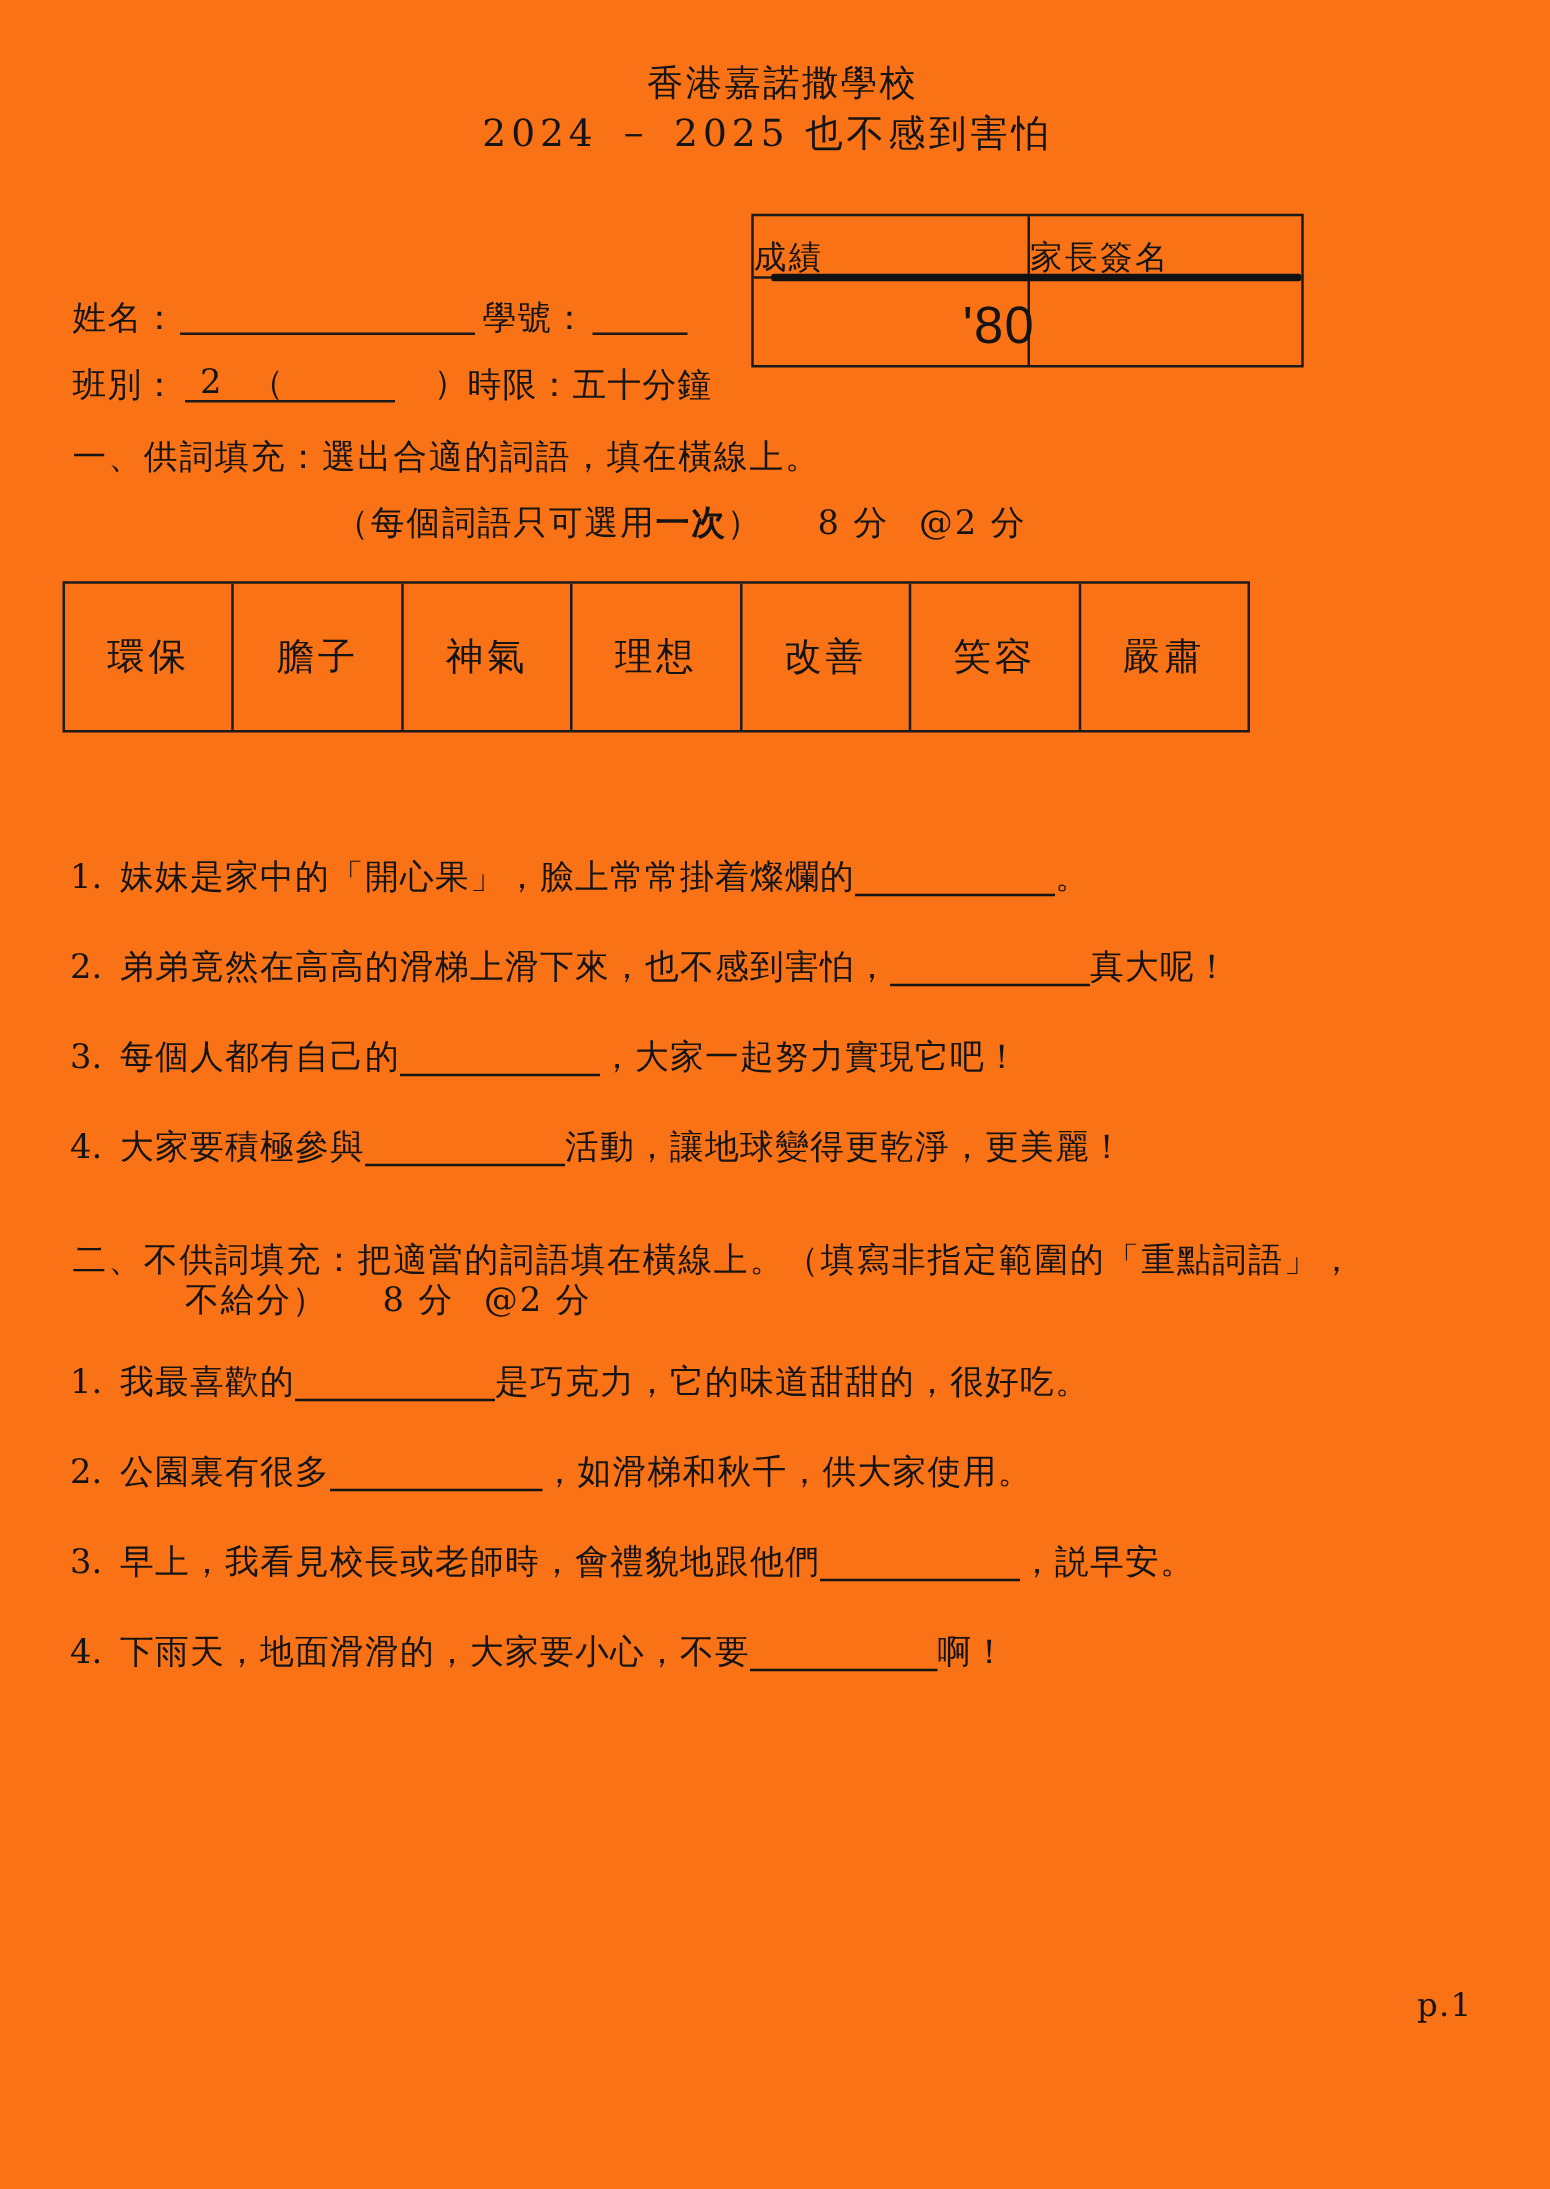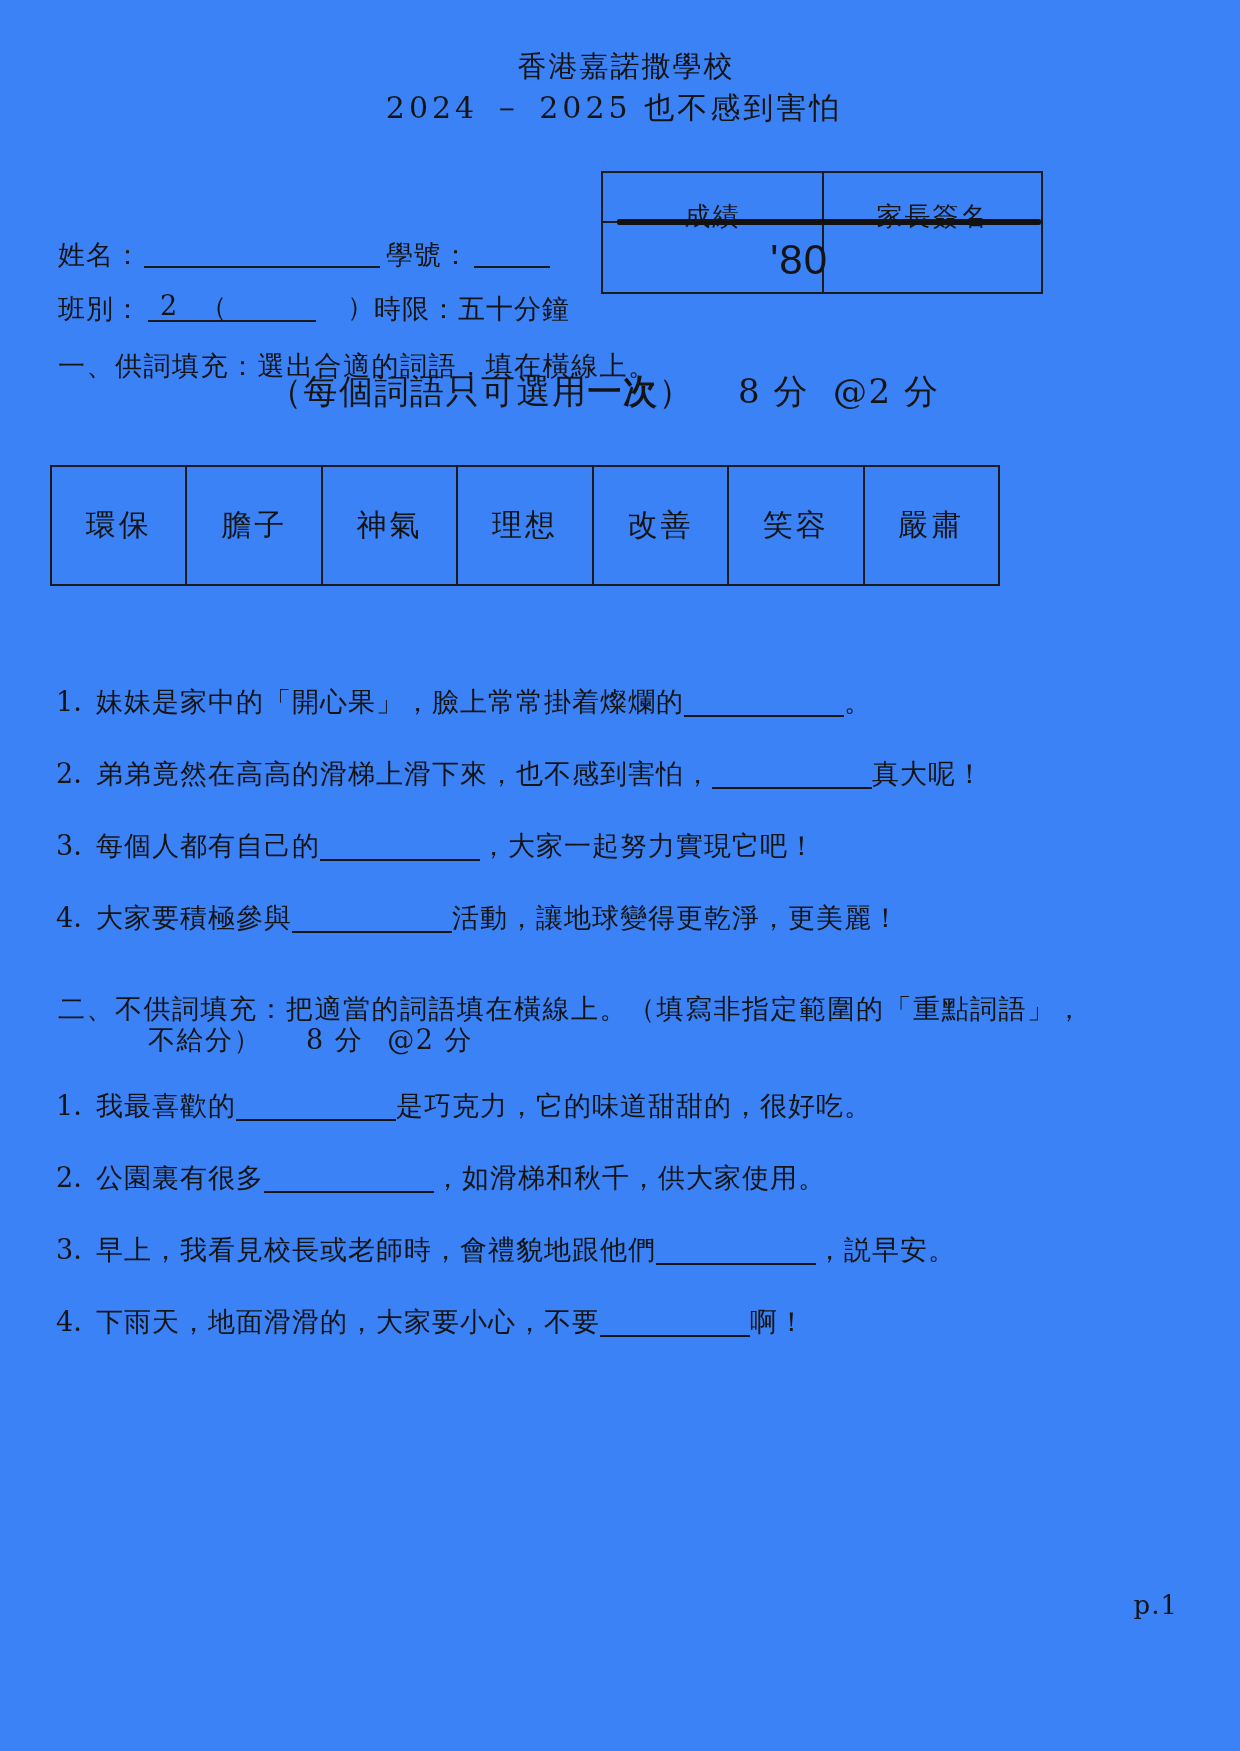--- a/index.html
+++ b/index.html
@@ -8,21 +8,21 @@
     background:#ffffff;
     font-family:"DejaVu Serif","Liberation Serif",serif;
     color:#141414;
     position:relative;
     overflow:hidden;
     -webkit-font-smoothing:none;
   }
   
   .page{
     position:absolute;inset:0;
-    background:#3b82f6;
+    background:#f97316;
   }
 
   
   .hdr{
     position:absolute;left:0;right:0;top:52px;
     text-align:center;
     line-height:1.0;
   }
   .hdr .school{
     font-size:29px;letter-spacing:2px;
@@ -69,39 +69,39 @@
   .scoretbl .vline{
     position:absolute;left:219px;top:0;bottom:0;width:2.2px;background:#1b1b1b;
   }
   .scoretbl .hline{
     position:absolute;left:0;right:0;top:48px;height:2.2px;background:#1b1b1b;
   }
   .scoretbl .hline.thick{
     top:46px;height:6px;background:#111;left:14px;right:0;border-radius:2px;
   }
   .scoretbl .th{
-    position:absolute;top:22px;height:42px;line-height:42px;
-    font-size:26px;text-align:center;letter-spacing:2px;
+    position:absolute;top:12px;height:42px;line-height:42px;
+    font-size:26px;letter-spacing:2px;font-family:Liberation Serif, serif;
   }
   .scoretbl .th.a{left:0;width:219px;}
   .scoretbl .th.b{left:221px;right:0;}
   .scoretbl .mark{
     position:absolute;left:0;width:219px;top:52px;height:70px;
     line-height:70px;text-align:right;
     font-size:42px;font-family:Liberation Sans, sans-serif;letter-spacing:1px;
     transform:translateX(6px);
   }
 
   
   .sec{
     position:absolute;left:58px;font-size:27px;letter-spacing:1.5px;line-height:1.25;margin-top:21px;
   }
   .sec.s1{top:328px;}
   .sub1{
-    position:absolute;left:268px;top:369px;font-size:34px;letter-spacing:1.5px;
+    position:absolute;left:268px;top:400px;font-size:27px;letter-spacing:1.5px;
   }
   .sub1 b{font-weight:700;}
   .pts{display:inline-block;font-family:"DejaVu Serif",serif;}
   .sp-l{display:inline-block;width:44px;}
   .sp-s{display:inline-block;width:24px;}
 
   
   .bank{
     position:absolute;left:50px;top:465px;width:950px;height:121px;
     border:2.2px solid #1b1b1b;box-sizing:border-box;

